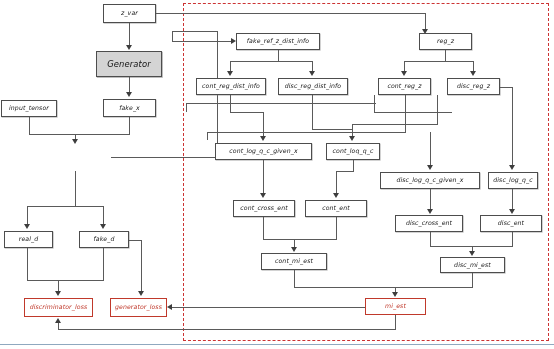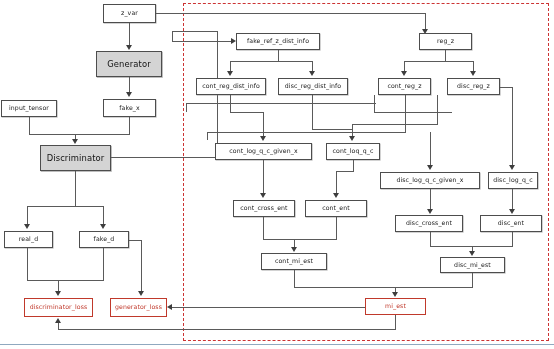--- a/index.html
+++ b/index.html
@@ -23,20 +23,21 @@
     align-items: center;
     justify-content: center;
     text-align: center;
     line-height: 1.05;
     white-space: nowrap;
     background: #ffffff;
     border: 1px solid #555555;
     color: #1a1a1a;
     font-size: 6.2px;
     letter-spacing: 0.1px;
+    font-style: italic;
   }
   .node.plain {
     background: #ffffff;
     border: 1px solid #4d4d4d;
     box-shadow: 0.6px 0.6px 0 rgba(120,120,120,0.55);
   }
   .node.module {
     background: #d4d4d4;
     border: 1px solid #4d4d4d;
     font-size: 8.4px;
@@ -133,21 +134,20 @@
   <div class="node plain" style="left:103px; top:99px; width:53px; height:18px;">fake_x</div>
 
   <div class="node plain" style="left:1px; top:100px; width:56px; height:17px;">input_tensor</div>
 
   <div class="edge v" style="left:29px; top:117px; height:17px;"></div>
   <div class="edge v" style="left:129px; top:117px; height:17px;"></div>
   <div class="edge h" style="left:29px; top:134px; width:101px;"></div>
   <div class="edge v" style="left:75px; top:134px; height:6px;"></div>
   <div class="arrow down" style="left:72px; top:139px;"></div>
 
-  <div class="node module" style="left:40px; top:145px; width:71px; height:26px;">Discriminator</div>
 
   <div class="edge h" style="left:111px; top:157px; width:107px;"></div>
   <div class="edge v" style="left:217px; top:31px; height:127px;"></div>
   <div class="edge h" style="left:172px; top:31px; width:46px;"></div>
   <div class="edge v" style="left:172px; top:31px; height:11px;"></div>
   <div class="edge h" style="left:172px; top:41px; width:60px;"></div>
   <div class="arrow right" style="left:231px; top:38px;"></div>
 
   <div class="edge v" style="left:75px; top:171px; height:35px;"></div>
   <div class="edge h" style="left:27px; top:206px; width:77px;"></div>

